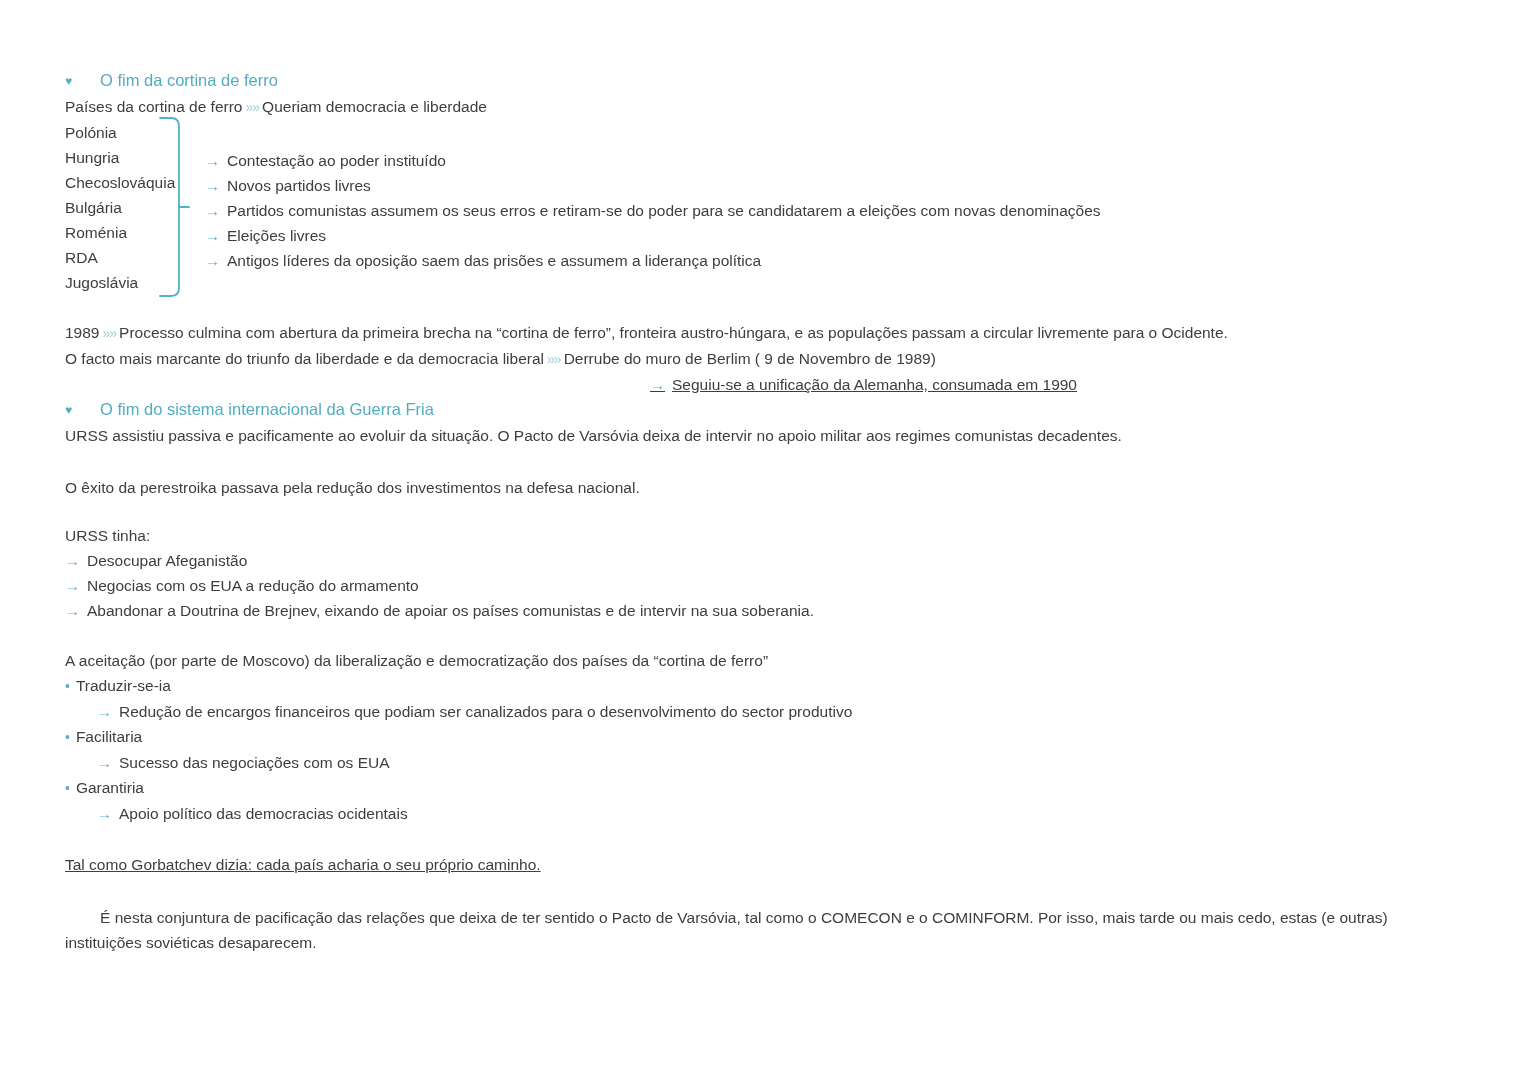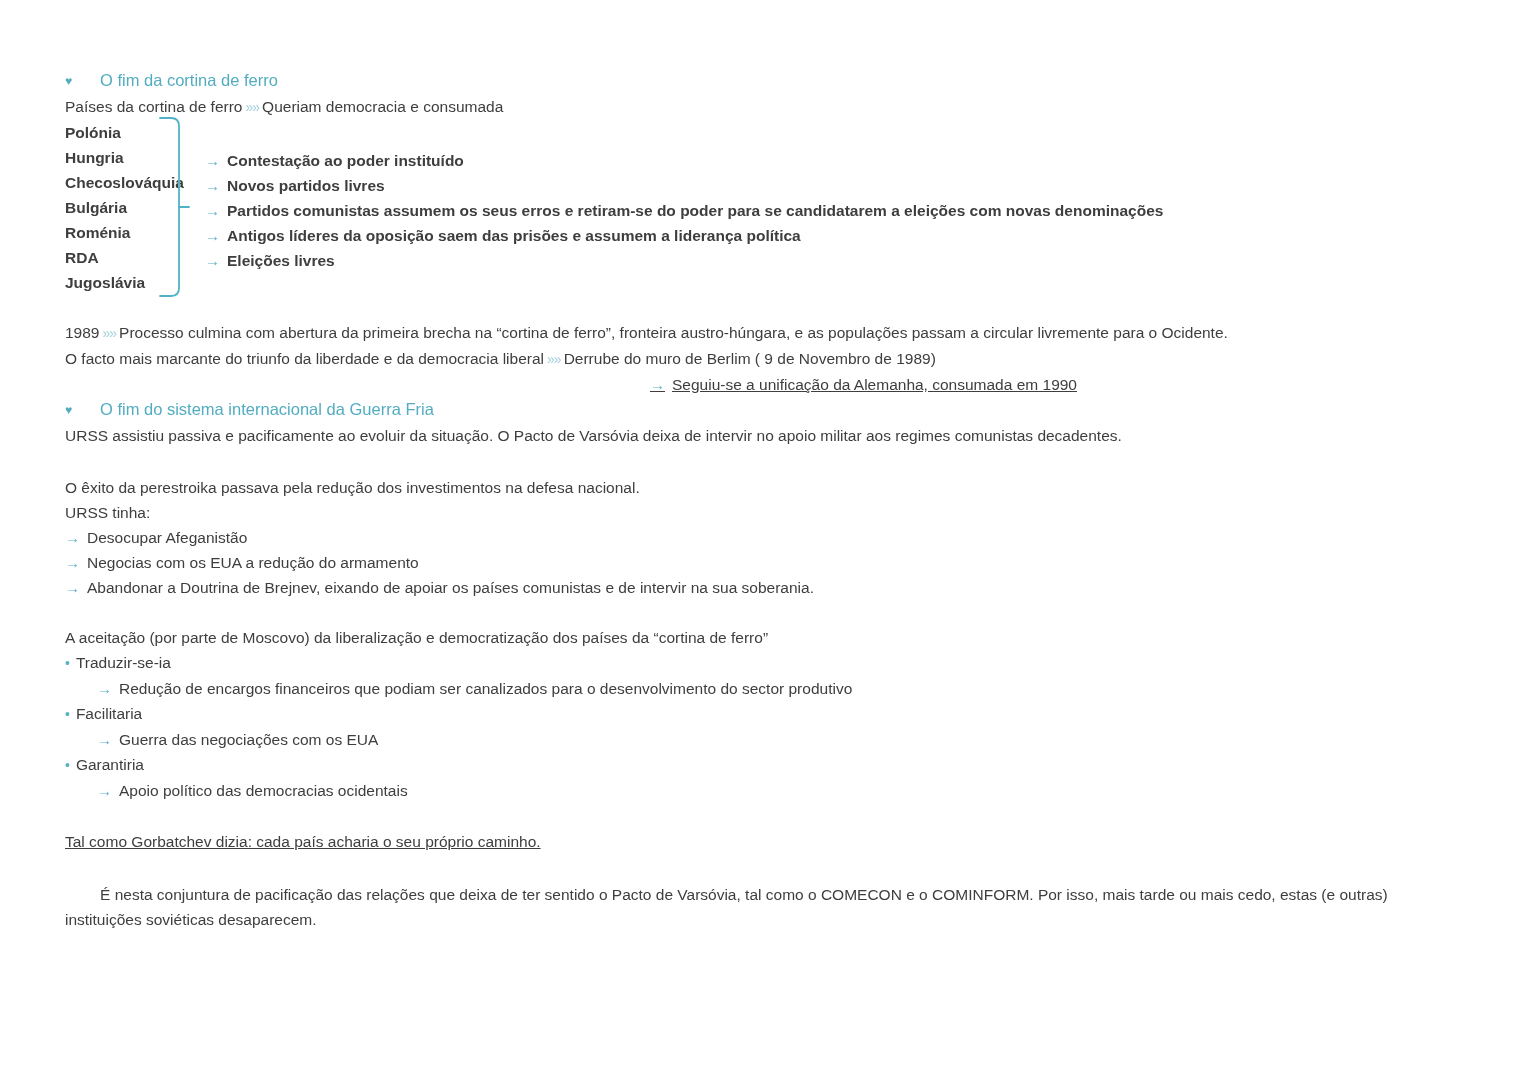--- a/index.html
+++ b/index.html
@@ -42,29 +42,29 @@
     color: #5bb1c3;
     padding-right: 7px;
     font-size: 15px;
   }
   .dot {
     color: #5bb1c3;
     padding-right: 6px;
     font-size: 14px;
   }
   
-  .diagram { position: relative; height: 185px; font-weight: bold; }
+  .diagram { position: relative; height: 185px; }
   .countries { position: absolute; left: 0; top: 0; }
   .countries .line { line-height: 25px; }
   .bracket-svg { position: absolute; left: 93px; top: -5px; }
   .outcomes { position: absolute; left: 140px; top: 28px; }
   .outcomes .line { line-height: 25px; }
   
   .mt-15 { margin-top: 15px; }
-  .mt-23 { }
+  .mt-23 { margin-top: 23px; }
   .mt-24 { margin-top: 24px; }
   .mt-25 { margin-top: 25px; }
   .mt-26 { margin-top: 26px; text-decoration: underline; }
   .mt-27 { margin-top: 27px; }
   .indent-unif { padding-left: 585px; text-decoration: underline; }
   .indent-sub { padding-left: 32px; }
   .closing {
     white-space: normal;
     text-indent: 35px;
     max-width: 1392px;
@@ -74,21 +74,21 @@
 </head>
 <body>
 
 <div class="page">
 
   <div class="heading">
     <span class="heart">♥</span><span>O fim da cortina de ferro</span>
   </div>
 
   <div class="line">
-    <span>Países da cortina de ferro</span><span class="chev">»»</span><span>Queriam democracia e consumada</span>
+    <span>Países da cortina de ferro</span><span class="chev">»»</span><span>Queriam democracia e liberdade</span>
   </div>
 
   <div class="diagram">
     <div class="countries">
       <div class="line">Polónia</div>
       <div class="line">Hungria</div>
       <div class="line">Checoslováquia</div>
       <div class="line">Bulgária</div>
       <div class="line">Roménia</div>
       <div class="line">RDA</div>
@@ -97,22 +97,22 @@
 
     <svg class="bracket-svg" width="34" height="184" viewBox="0 0 34 184">
       <path d="M2 3 H13 Q21 3 21 11 V173 Q21 181 13 181 H2" fill="none" stroke="#4fb3c5" stroke-width="1.8" stroke-linecap="round"></path>
       <path d="M21 92 H31" fill="none" stroke="#4fb3c5" stroke-width="1.8" stroke-linecap="round"></path>
     </svg>
 
     <div class="outcomes">
       <div class="line"><span class="arrow">→</span><span>Contestação ao poder instituído</span></div>
       <div class="line"><span class="arrow">→</span><span>Novos partidos livres</span></div>
       <div class="line"><span class="arrow">→</span><span>Partidos comunistas assumem os seus erros e retiram-se do poder para se candidatarem a eleições com novas denominações</span></div>
+      <div class="line"><span class="arrow">→</span><span>Eleições livres</span></div>
       <div class="line"><span class="arrow">→</span><span>Antigos líderes da oposição saem das prisões e assumem a liderança política</span></div>
-      <div class="line"><span class="arrow">→</span><span>Eleições livres</span></div>
     </div>
   </div>
 
   <div class="line mt-15">
     <span>1989</span><span class="chev">»»</span><span>Processo culmina com abertura da primeira brecha na “cortina de ferro”, fronteira austro-húngara, e as populações passam a circular livremente para o Ocidente.</span>
   </div>
 
   <div class="line">
     <span>O facto mais marcante do triunfo da liberdade e da democracia liberal</span><span class="chev">»»</span><span>Derrube do muro de Berlim ( 9 de Novembro de 1989)</span>
   </div>
@@ -133,21 +133,21 @@
 
   <div class="line"><span class="arrow">→</span><span>Desocupar Afeganistão</span></div>
   <div class="line"><span class="arrow">→</span><span>Negocias com os EUA a redução do armamento</span></div>
   <div class="line"><span class="arrow">→</span><span>Abandonar a Doutrina de Brejnev, eixando de apoiar os países comunistas e de intervir na sua soberania.</span></div>
 
   <div class="line mt-25">A aceitação (por parte de Moscovo) da liberalização e democratização dos países da “cortina de ferro”</div>
 
   <div class="line"><span class="dot">•</span><span>Traduzir-se-ia</span></div>
   <div class="line indent-sub"><span class="arrow">→</span><span>Redução de encargos financeiros que podiam ser canalizados para o desenvolvimento do sector produtivo</span></div>
   <div class="line"><span class="dot">•</span><span>Facilitaria</span></div>
-  <div class="line indent-sub"><span class="arrow">→</span><span>Guerra das negociações com os EUA</span></div>
+  <div class="line indent-sub"><span class="arrow">→</span><span>Sucesso das negociações com os EUA</span></div>
   <div class="line"><span class="dot">•</span><span>Garantiria</span></div>
   <div class="line indent-sub"><span class="arrow">→</span><span>Apoio político das democracias ocidentais</span></div>
 
   <div class="line mt-26">Tal como Gorbatchev dizia: cada país acharia o seu próprio caminho.</div>
 
   <div class="closing mt-24">É nesta conjuntura de pacificação das relações que deixa de ter sentido o Pacto de Varsóvia, tal como o COMECON e o COMINFORM. Por isso, mais tarde ou mais cedo, estas (e outras) instituições soviéticas desaparecem.</div>
 
 </div>
 
 </body></html>

